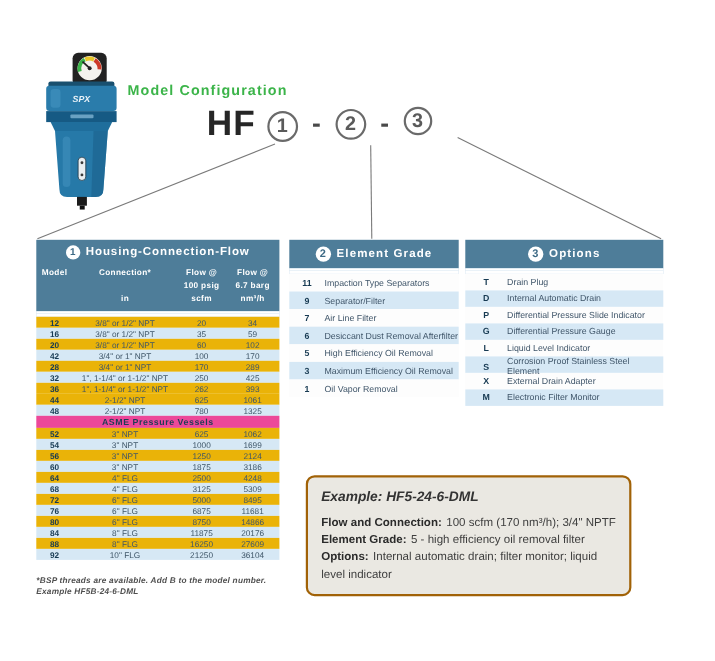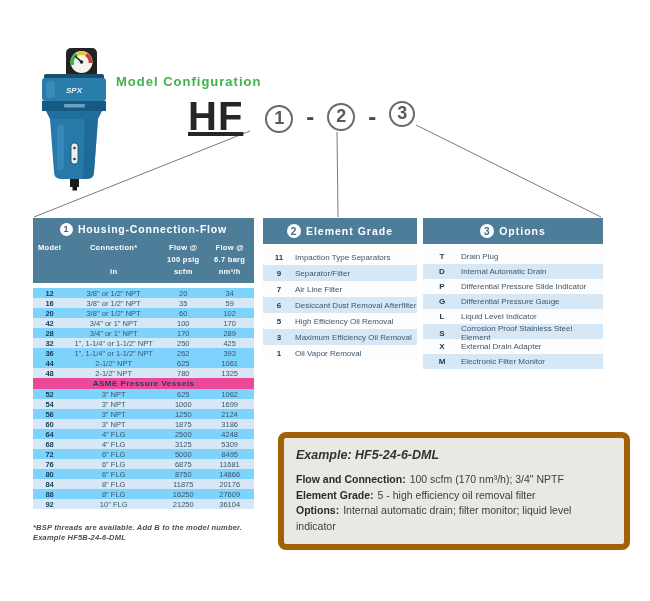--- a/index.html
+++ b/index.html
@@ -11,21 +11,21 @@
 
   
   .filter-img { position:absolute; left:36px; top:42px; z-index:2; }
 
   
   .model-config { position:absolute; left:116px; top:74px; color:#3bb449;
     font-size:13px; font-weight:bold; letter-spacing:1px; z-index:2; }
 
   
   .hf-line { position:absolute; left:188px; top:94px; display:flex; align-items:center; z-index:2; }
-  .hf-prefix { font-size:40px; font-weight:bold; color:#262626; letter-spacing:1px; margin-right:22px;text-decoration:underline; }
+  .hf-prefix { font-size:32px; font-weight:bold; color:#262626; letter-spacing:1px; margin-right:10px; }
   .num-circle { width:28px; height:28px; border:2.5px solid #6a6a6a; border-radius:50%;
     background:#fff; color:#5a5a5a; font-size:18px; font-weight:bold; display:flex;
     align-items:center; justify-content:center; }
   .num-circle.c1 { transform:translateY(2px); }
   .num-circle.c3 { width:26px; height:26px; transform:translateY(-3px); }
   .hf-dash { font-size:24px; font-weight:bold; color:#4a4a4a; margin:0 13px; }
 
   
   .panel { position:absolute; top:218px; z-index:2; }
   .tbl-header { background:#4e7d99; color:#fff; }
@@ -37,21 +37,21 @@
   .strip { height:4px; background:#a6c8e0; border-top:2px solid #fff; border-bottom:3px solid #fff; }
 
   
   .t1 { left:33px; width:221px; }
   .t1 .tbl-title { height:22px; font-size:10.5px; }
   .t1-cols { display:grid; grid-template-columns:15% 43% 20% 22%; padding:2px 0 5px 0; }
   .t1-col { display:flex; flex-direction:column; align-items:center; font-size:7.5px;
     font-weight:bold; line-height:12px; letter-spacing:0.3px; }
   .t1-col .sp { height:12px; }
   .hrow { display:grid; grid-template-columns:15% 43% 20% 22%; height:10px;
-    align-items:center; font-size:7.5px; color:#3f5668; text-align:center; background:#7dd3fc; }
+    align-items:center; font-size:7.5px; color:#3f5668; text-align:center; background:#eab308; }
   .hrow.odd { background:#d6e8f5; }
   .hrow .model { font-weight:bold; color:#173a52; }
   .section-bar { height:11px; background:#ec4899; color:#1d3d56; font-size:8px;
     font-weight:bold; letter-spacing:0.5px; display:flex; align-items:center; justify-content:center; }
 
   
   .t2 { left:263px; width:154px; }
   .t3 { left:423px; width:180px; }
   .t2 .tbl-title, .t3 .tbl-title { height:26px; font-size:10.5px; letter-spacing:1px; }
   .t2 .hcirc, .t3 .hcirc { width:14px; height:14px; font-size:10px; }
@@ -60,22 +60,22 @@
   .t2 .grow { grid-template-columns:32px 1fr; height:16px; }
   .t3 .grow { grid-template-columns:38px 1fr; height:15px; }
   .grow .code { font-weight:bold; color:#173a52; text-align:center; }
   .grow .lbl { text-align:left; }
 
   
   .footnote { position:absolute; left:33px; top:523px; font-size:7.5px; font-style:italic;
     font-weight:bold; color:#4f4f4f; line-height:10px; letter-spacing:0.2px; z-index:2; }
 
   
-  .example-box { position:absolute; left:278px; top:432px; width:352px; min-height:93px;
-    background:#eae8e2; border:6px solid #a16207; border-radius:8px; padding:10px 12px;
+  .example-box { position:absolute; left:278px; top:432px; width:296px; min-height:93px;
+    background:#eae8e2; border:2px solid #a16207; border-radius:8px; padding:10px 12px;
     z-index:2; }
   .example-title { font-size:12.5px; font-weight:bold; font-style:italic; color:#333;
     margin-bottom:10px; }
   .example-line { font-size:10.5px; color:#3e3e3e; line-height:15.5px; }
   .example-line .elabel { font-weight:bold; color:#2b2b2b; margin-right:4px; }
 </style>
 </head>
 <body>
 
 <div class="canvas">

